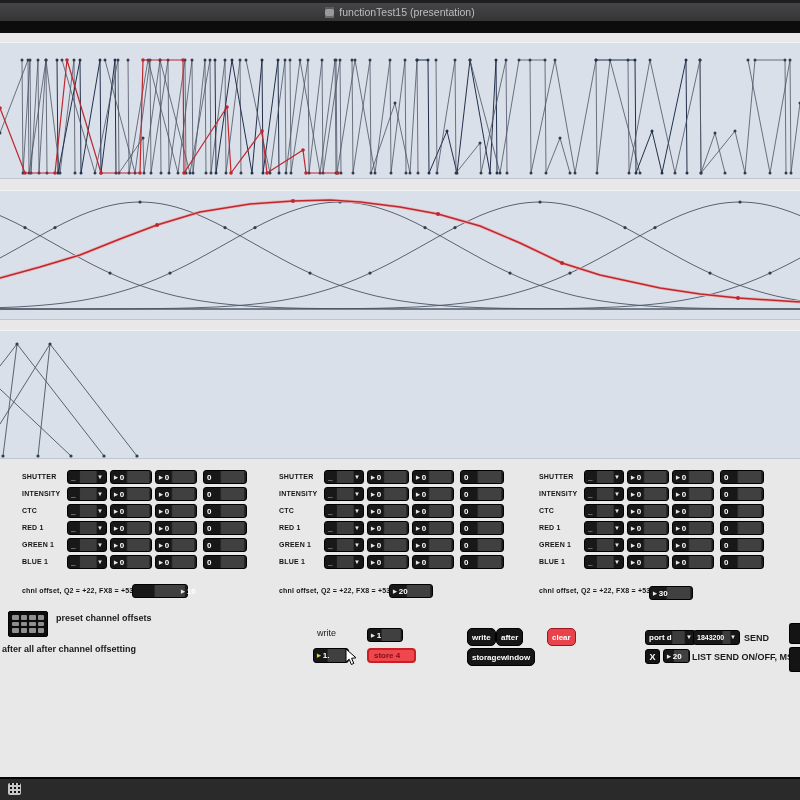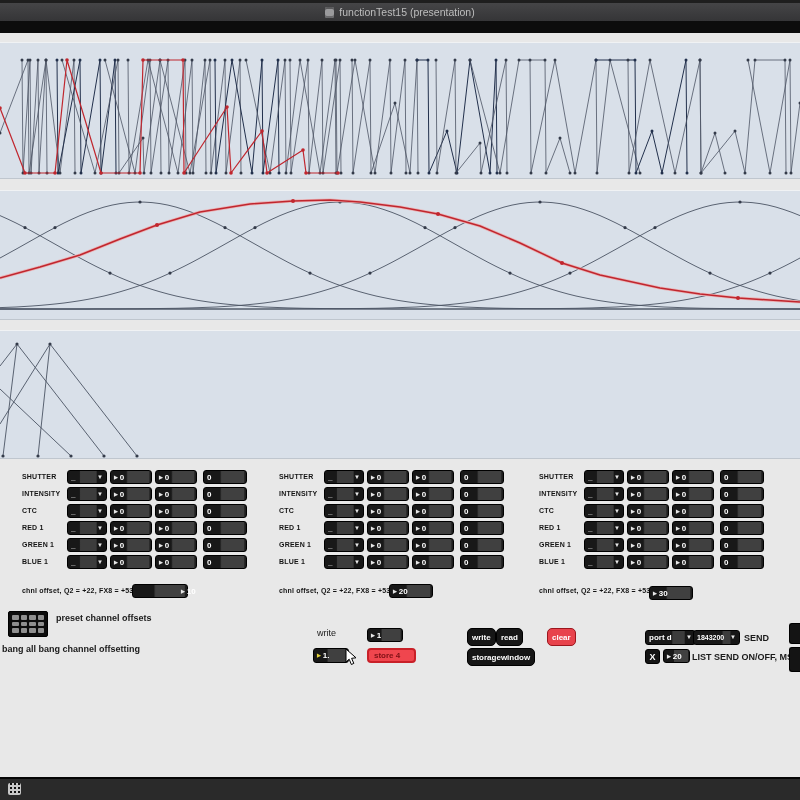--- a/index.html
+++ b/index.html
@@ -667,39 +667,39 @@
     <i></i>
     <i></i>
     <i></i>
     <i></i>
     <i></i>
     <i></i>
     <i></i>
     <i></i>
 </div>
 <span class="lab9" style="left:56px;top:613px">preset channel offsets</span>
-<span class="lab9" style="left:2px;top:644px">bang all bang channel offsetting</span>
+<span class="lab9" style="left:2px;top:644px">after all after channel offsetting</span>
 
 <span class="labp" style="left:317px;top:628px">write</span>
 <div class="nb" style="left:367px;top:628px;width:36px">
   <span class="tri">▶</span>
   <span>1</span>
 </div>
 <div class="nb" style="left:313px;top:648px;width:36px;height:15px">
   <span class="tri f">▶</span>
   <span>1.</span>
 </div>
 <div class="msg" style="left:367px;top:648px;width:49px">
   <span>store 4</span>
 </div>
 <div class="btn" style="left:447px;top:628px">
   <span>write</span>
 </div>
 <div class="btn" style="left:476px;top:628px">
-  <span>read</span>
+  <span>after</span>
 </div>
 <div class="btn" style="left:447px;top:648px;height:15px">
   <span>storagewindow</span>
 </div>
 <div class="btn redbtn" style="left:527px;top:628px">
   <span>clear</span>
 </div>
 
 <div class="dd" style="left:645px;top:630px;width:51px;height:15px;
      background:linear-gradient(90deg,#181818 0 52%,#3c3c3c 55% 78%,#161616 80% 100%)">

